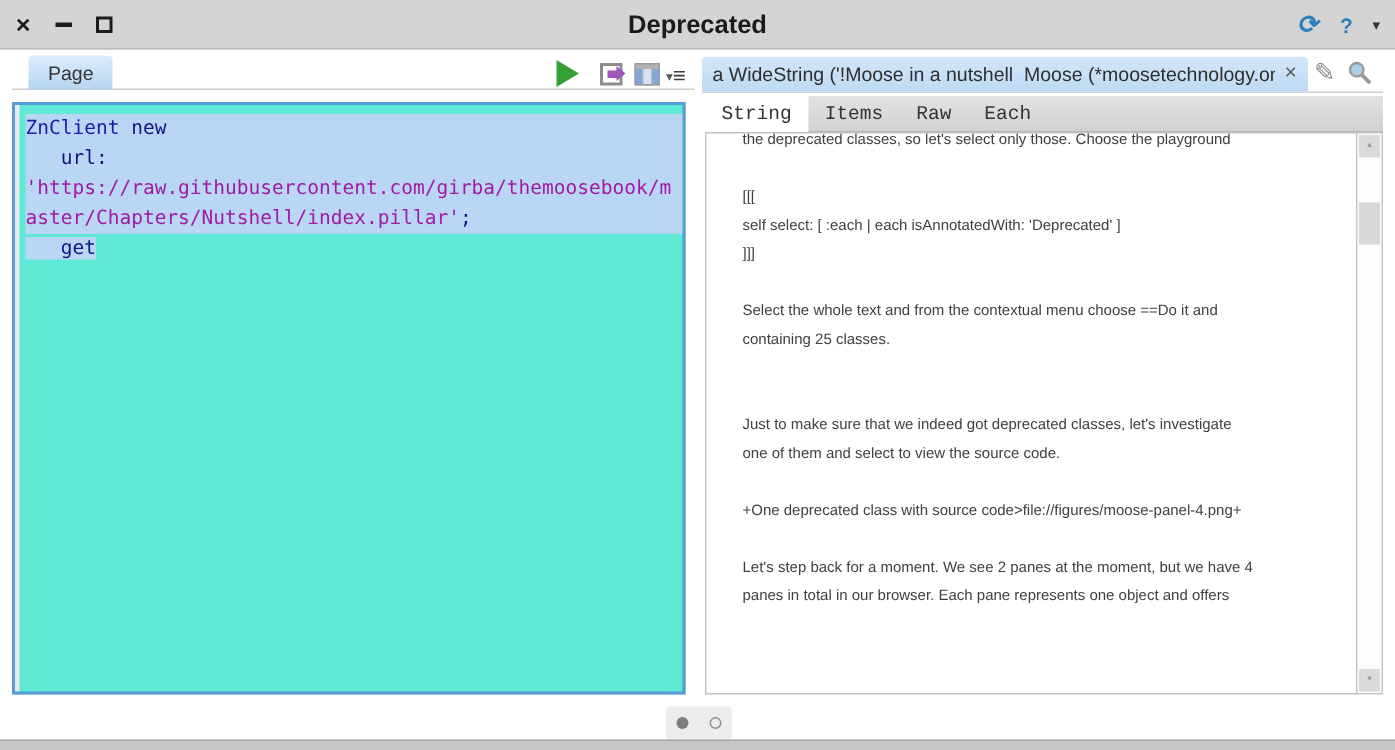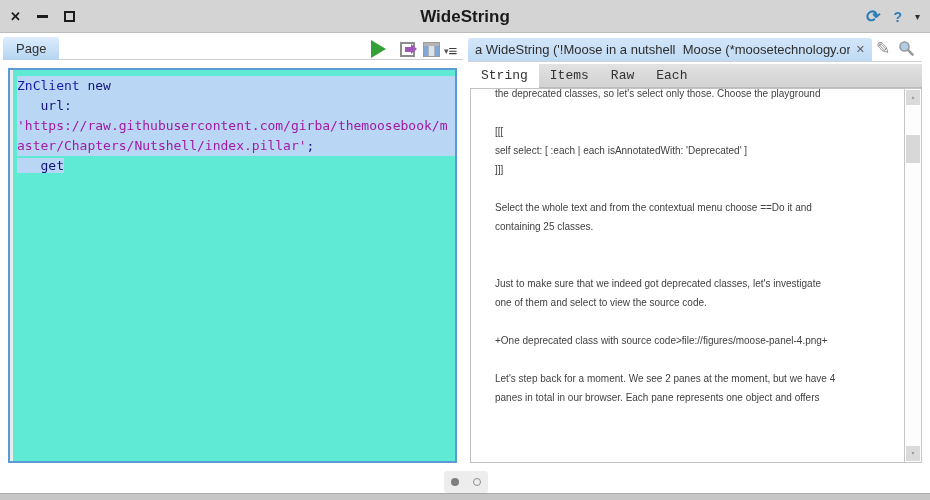--- a/index.html
+++ b/index.html
@@ -13,21 +13,21 @@
   .wc-min { width:11px; height:3px; background:#1c1c1c; }
   .wc-max { width:11px; height:11px; border:2px solid #1c1c1c; background:transparent; }
   .win-title { position:absolute; left:50%; top:0; transform:translateX(-50%); line-height:33px;
     font-size:17px; font-weight:600; color:#1a1a1a; }
   .tb-icons { position:absolute; right:10px; top:0; height:33px; display:flex; align-items:center; gap:13px; }
   .ic-sync { color:#2d7fb8; font-size:17px; font-weight:bold; transform:skewX(-8deg); }
   .ic-help { color:#2d7fb8; font-size:14px; font-weight:bold; }
   .ic-ddown { color:#2f2f2f; font-size:10px; }
   
   .left-underline { position:absolute; left:8px; top:59px; width:455px; height:1px; background:#cdcdcd; }
-  .page-tab { position:absolute; left:3px; top:37px; height:23px; padding:0 13px;
+  .page-tab { position:absolute; left:19px; top:37px; height:23px; padding:0 13px;
     background:linear-gradient(#dcedfd,#b5d4f0); border-radius:3px 3px 0 0;
     font-size:13px; color:#333; line-height:23px; }
   .tool { position:absolute; display:flex; align-items:center; }
   .play-tri { width:0; height:0; border-left:15px solid #35a035;
     border-top:9px solid transparent; border-bottom:9px solid transparent; }
   .pub-box { width:15px; height:15px; border:2px solid #8c8c8c; position:relative; }
   .pub-arrow { position:absolute; left:3px; top:3px; width:7px; height:5px; background:#9e56b8; }
   .pub-head { position:absolute; left:9px; top:0px; width:0; height:0;
     border-left:6px solid #9e56b8; border-top:5.5px solid transparent; border-bottom:5.5px solid transparent; }
   .col-icon { width:17px; height:15px; border:1px solid #9a9a9a; background:#b3b3b3;
@@ -81,21 +81,21 @@
 </style>
 </head>
 <body>
 
 <div class="titlebar">
   <div class="winctrls">
     <span class="wc-close">✕</span>
     <span class="wc-min"></span>
     <span class="wc-max"></span>
   </div>
-  <div class="win-title">WideString</div>
+  <div class="win-title">Deprecated</div>
   <div class="tb-icons">
     <span class="ic-sync">⟳</span>
     <span class="ic-help">?</span>
     <span class="ic-ddown">▾</span>
   </div>
 </div>
 
 <div class="left-underline"></div>
 <div class="page-tab">Page</div>
 <div class="tool" style="left:371px; top:40px;">

